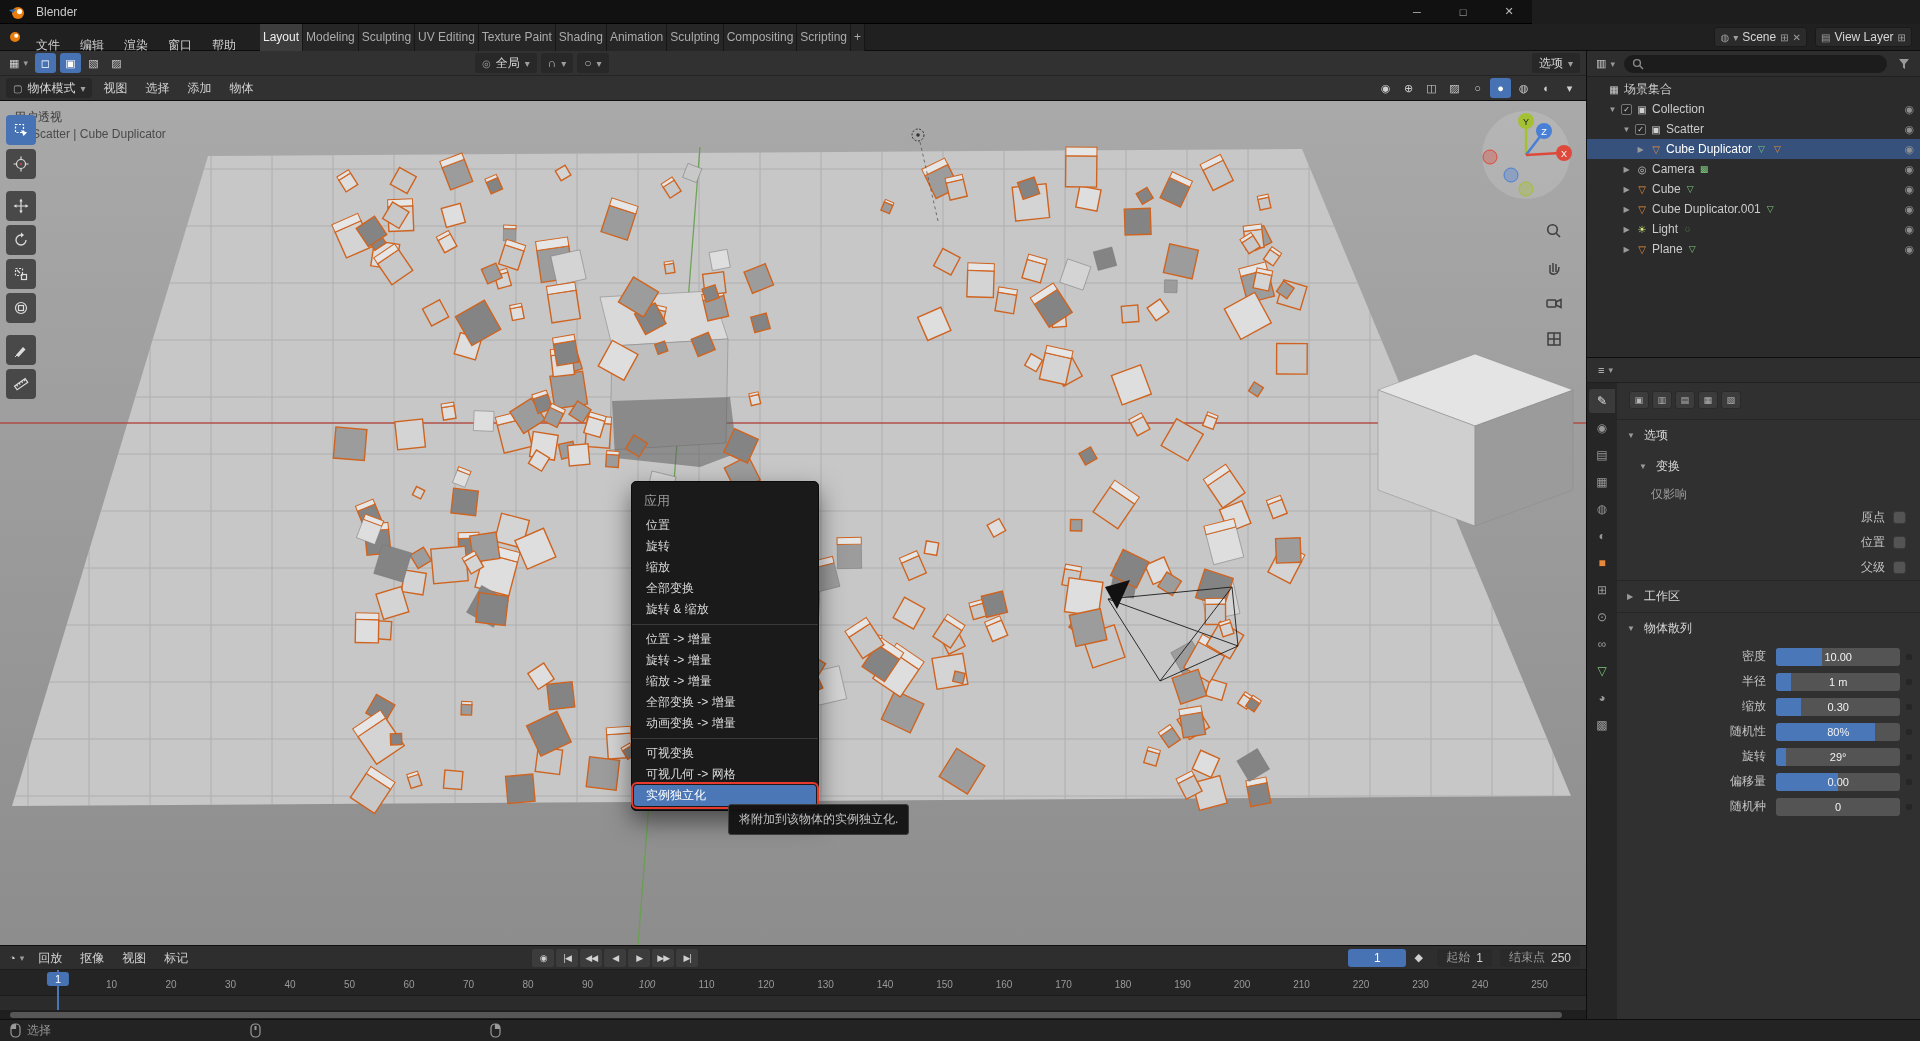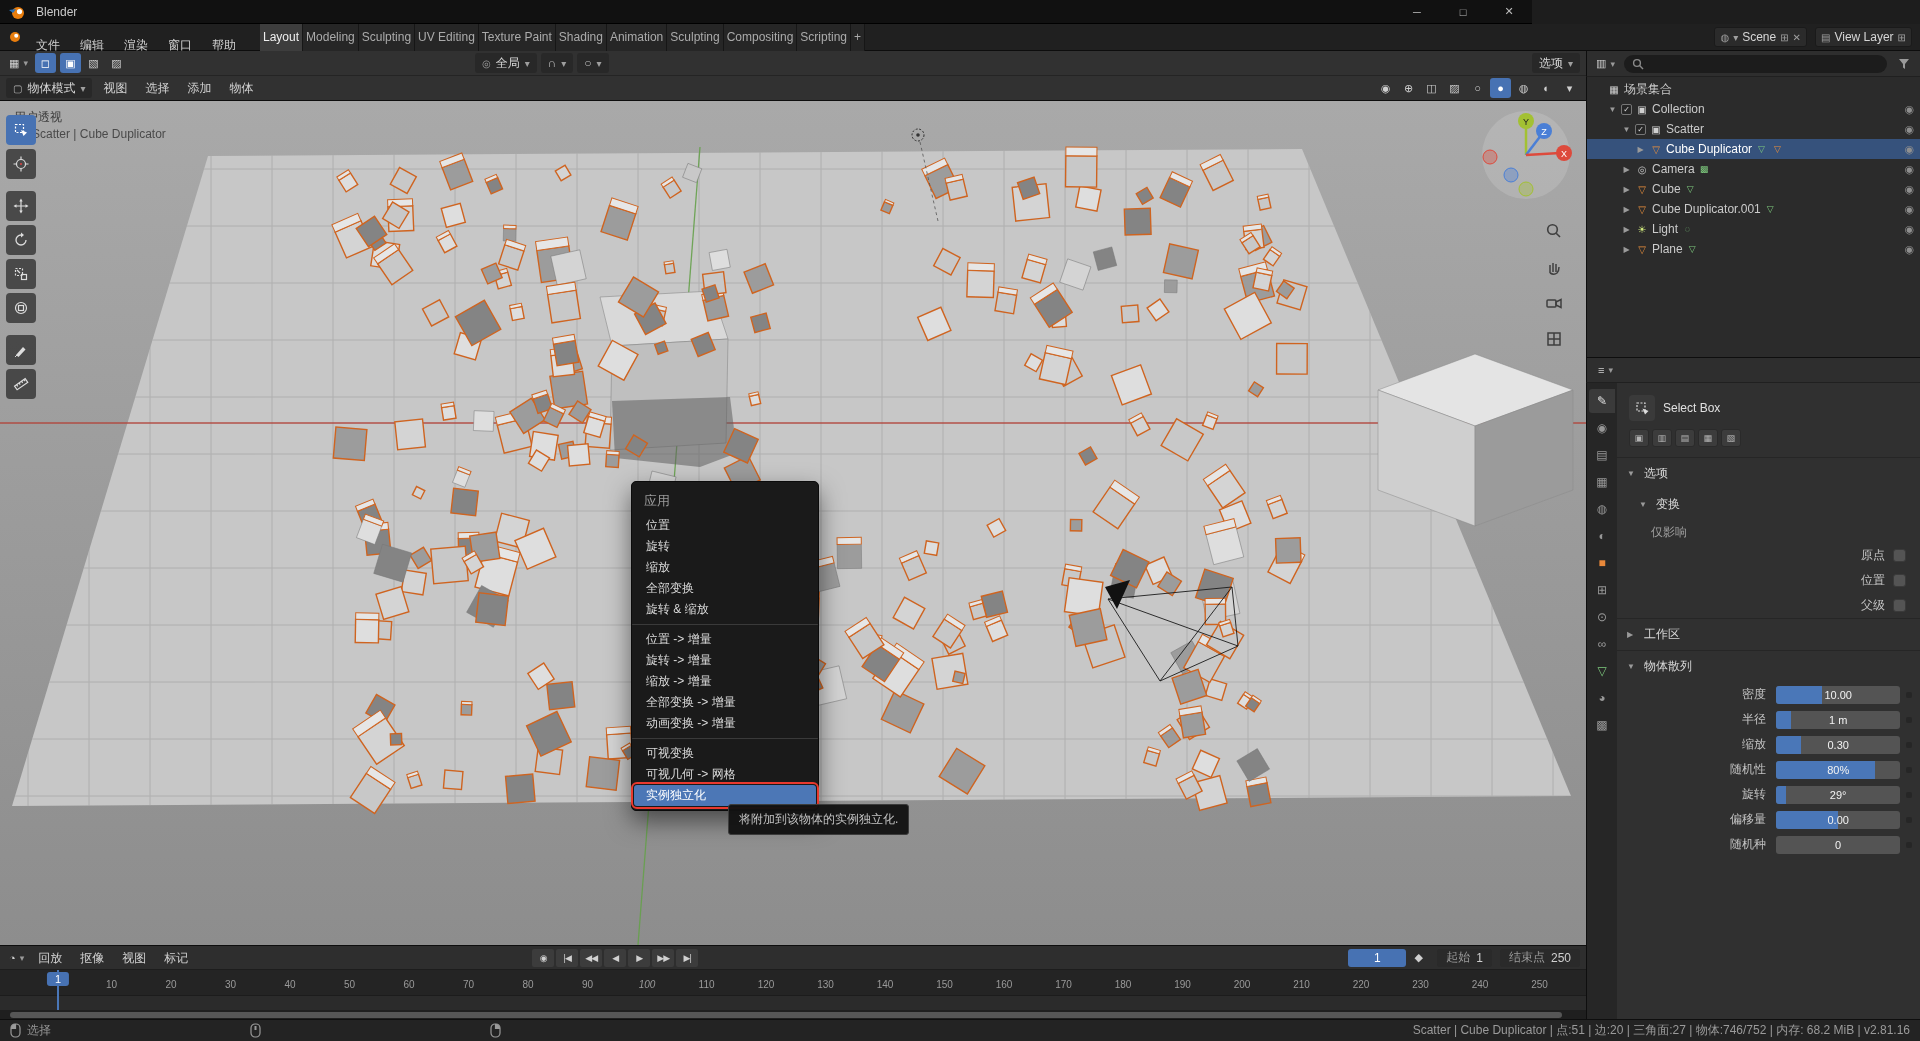--- a/index.html
+++ b/index.html
@@ -1400,29 +1400,20 @@
         <span style="color: rgb(126, 203, 126);">▽</span>
       </div>
       <div class="ptab">
         <span>◕</span>
       </div>
       <div class="ptab">
         <span>▩</span>
       </div>
     </div>
   <div id="pcontent">
-    <div class="toolrow">
-      <div class="toolico">
-        <svg width="15" height="15" stroke="#ddd" fill="none" stroke-width="1.2">
-            <rect x="2" y="2" width="8" height="8" stroke-dasharray="2,1.5"></rect>
-            <polygon points="7.5,7.5 13.5,10 10,13.5" fill="#ddd" stroke="none"></polygon>
-          </svg>
-      </div>
-      <span style="color:#e0e0e0">Select Box</span>
-    </div>
     <div class="modesrow">
 
     <div class="modebox">▣</div>
         <div class="modebox">▥</div>
         <div class="modebox">▤</div>
         <div class="modebox">▦</div>
         <div class="modebox">▧</div>
       </div>
 
     <div class="sec-h">
@@ -1601,14 +1592,13 @@
   <span style="margin-left:6px">选择</span>
   <svg class="ab" style="left:250px" width="11" height="15" stroke="#9a9a9a" fill="none" stroke-width="1.2">
       <rect x="1" y="1" width="9" height="13" rx="4"></rect>
       <rect x="4.5" y="3" width="2" height="4" fill="#9a9a9a" stroke="none"></rect>
     </svg>
   <svg class="ab" style="left:490px" width="11" height="15" stroke="#9a9a9a" fill="none" stroke-width="1.2">
       <rect x="1" y="1" width="9" height="13" rx="4"></rect>
       <path d="M5.5,1 V6"></path>
       <path d="M10,6 H5.5 V1 A4,4 0 0 1 10,5 Z" fill="#9a9a9a" stroke="none"></path>
     </svg>
-  <span class="info">Scatter | Cube Duplicator | 点:51 | 边:20 | 三角面:27 | 物体:746/752 | 内存: 68.2 MiB | v2.81.16</span>
 </div>
 
 </body></html>

